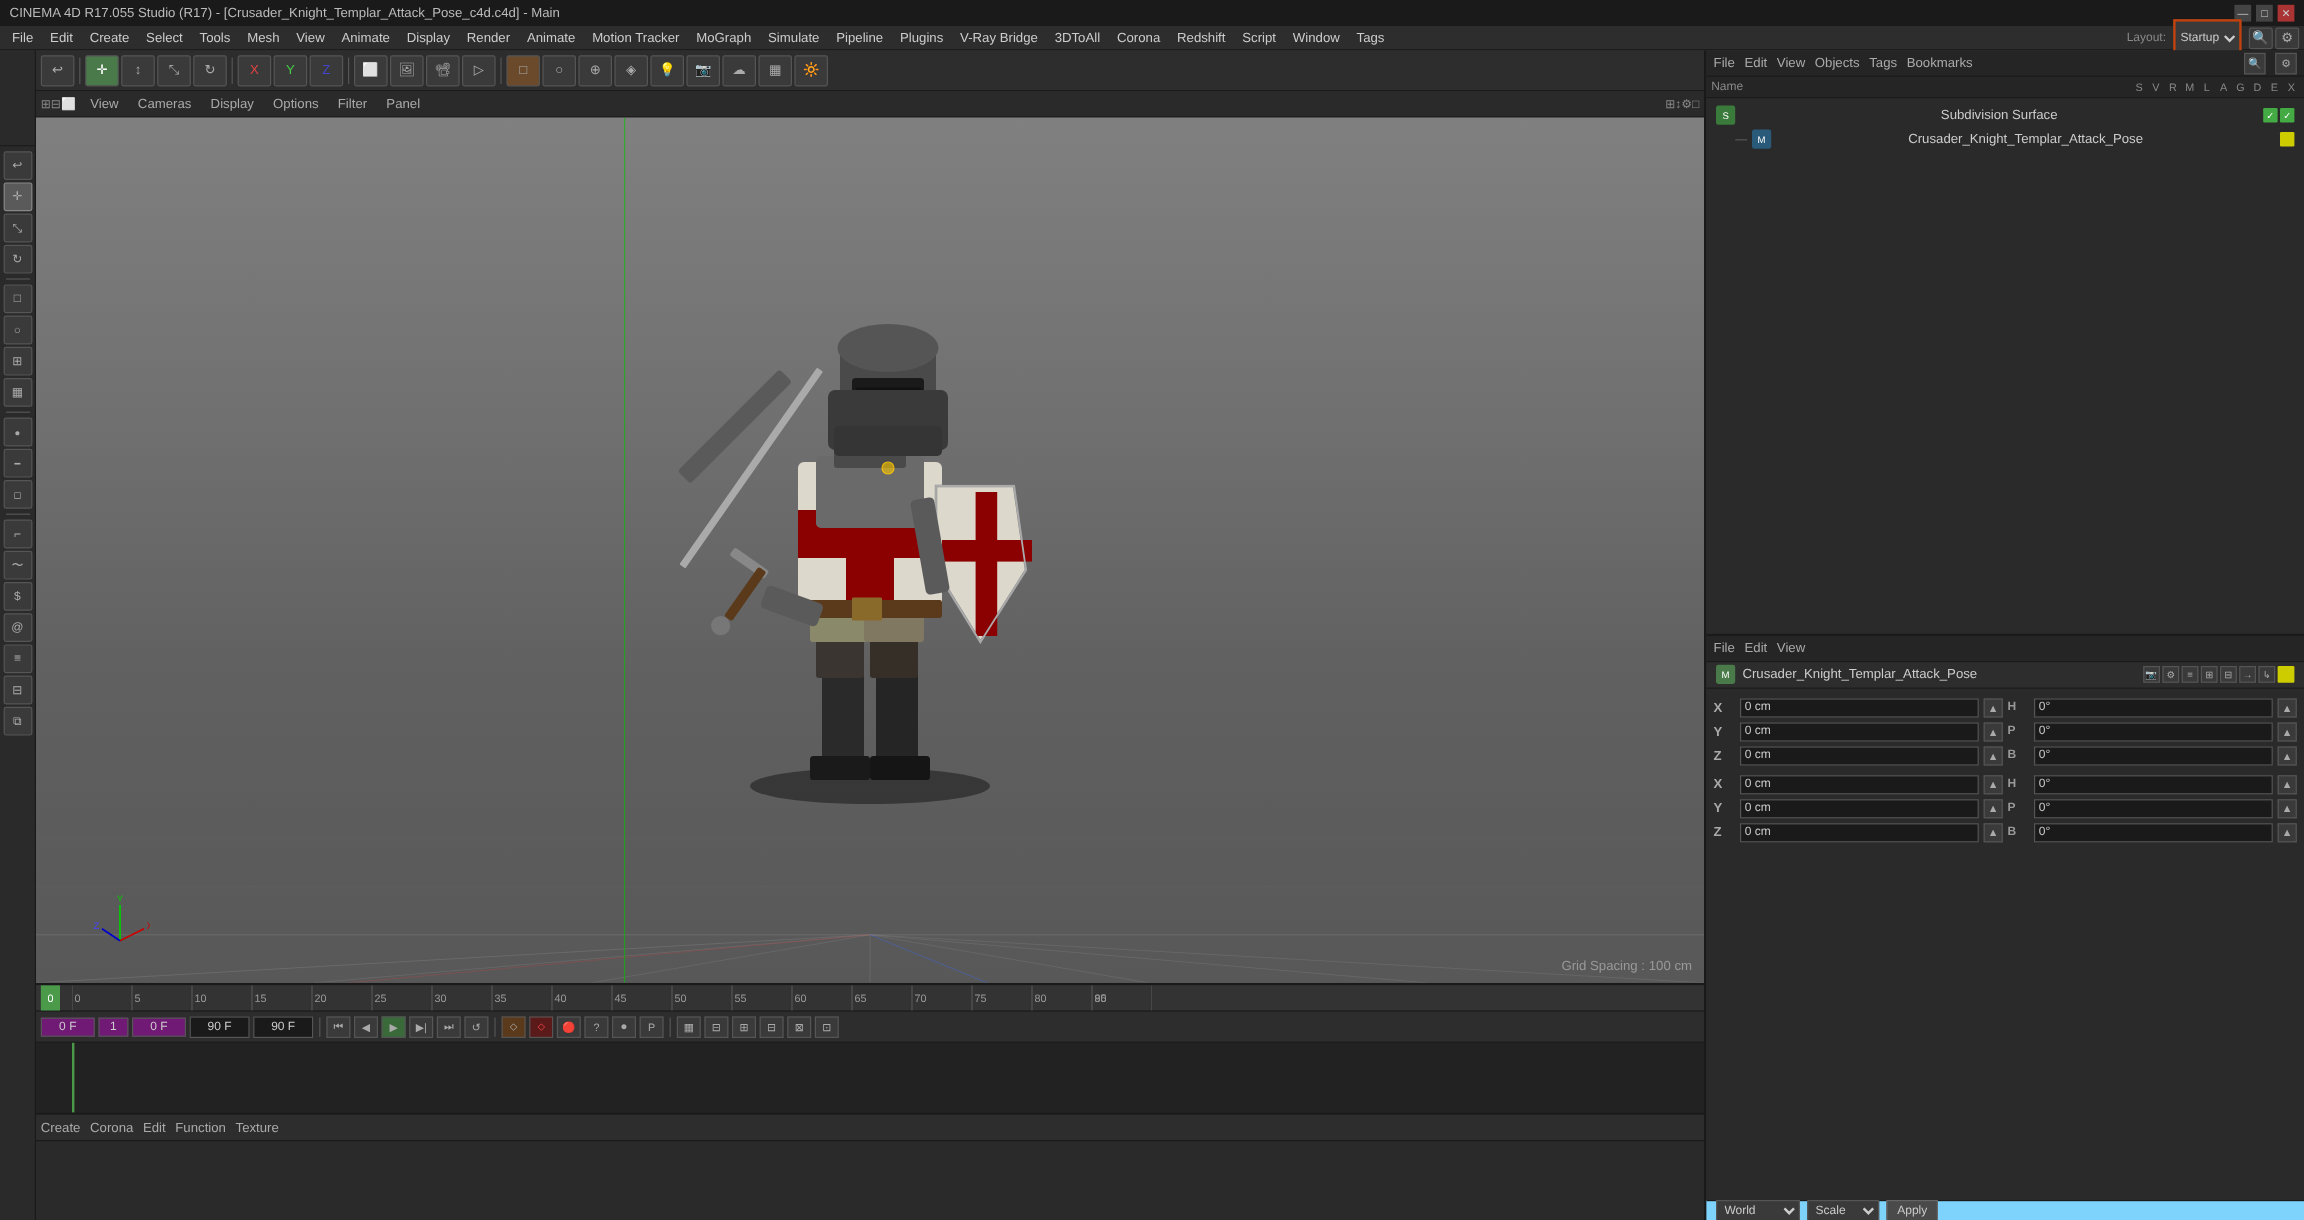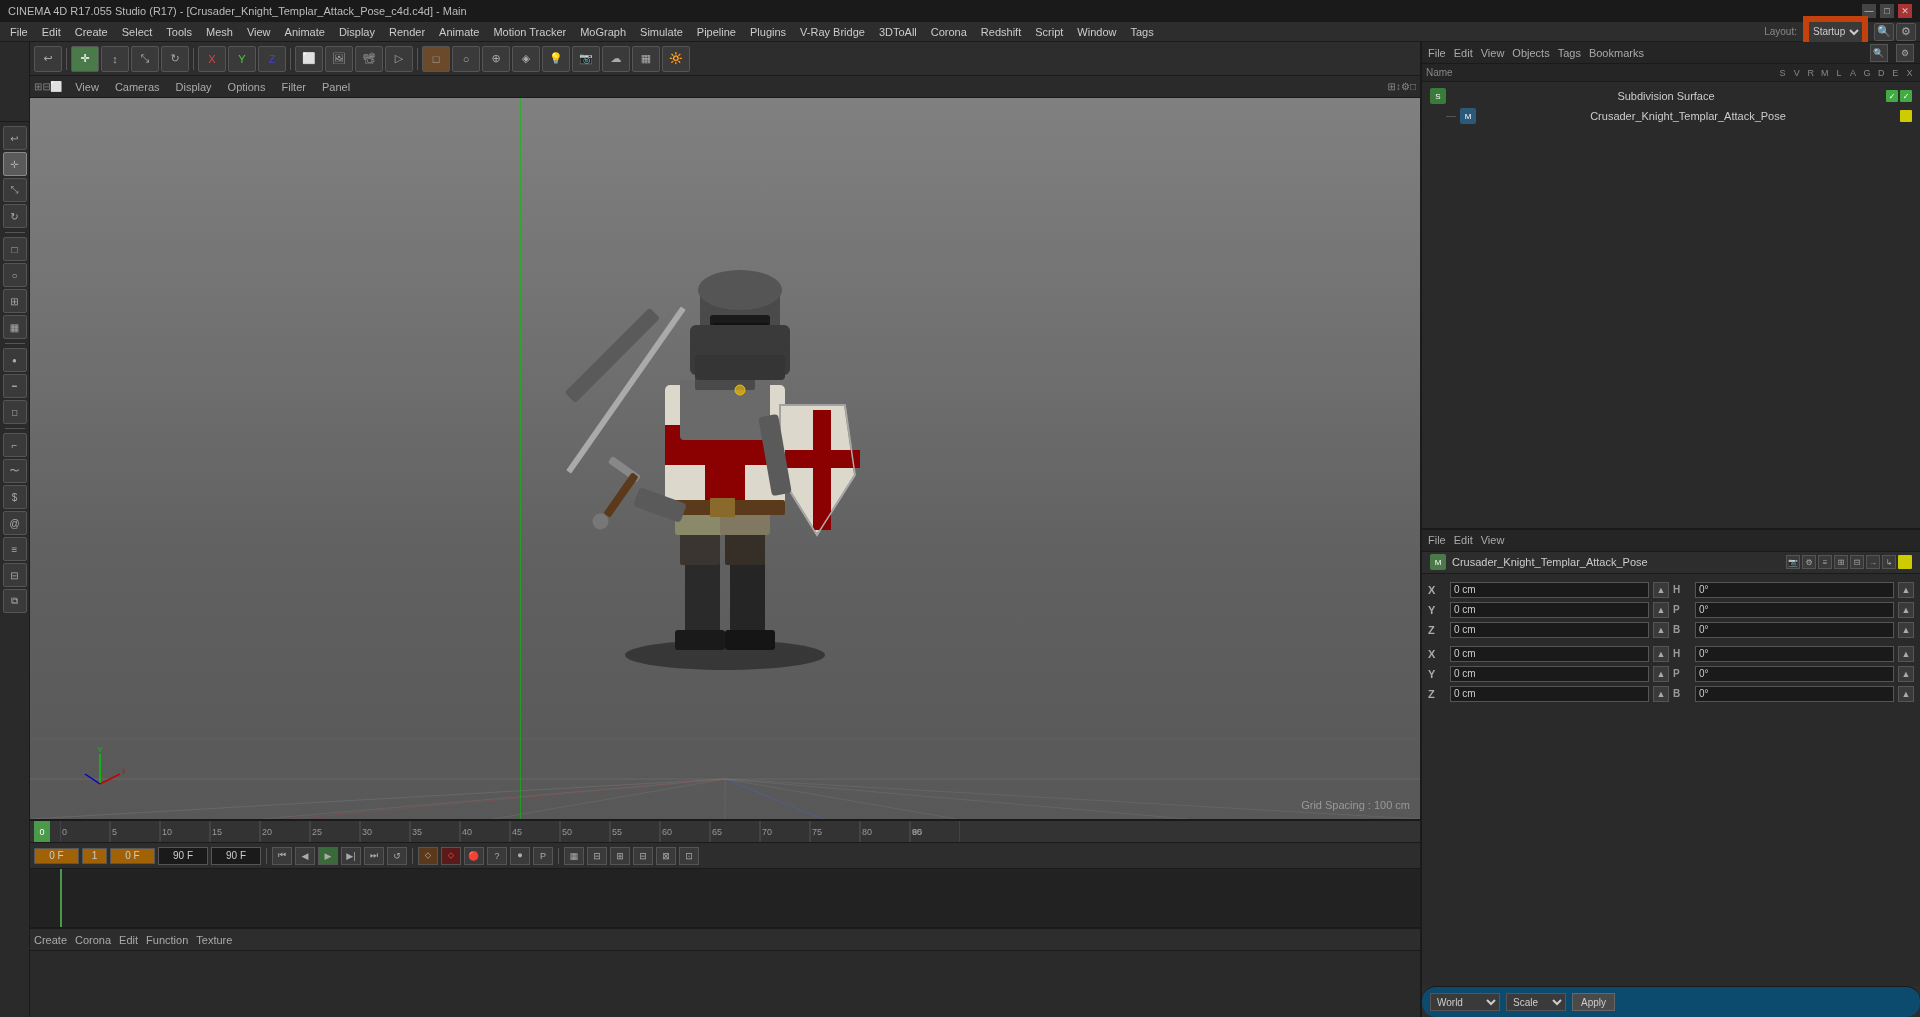--- a/index.html
+++ b/index.html
@@ -191,21 +191,21 @@
       background: #2d2d2d;
       display: flex;
       align-items: center;
       padding: 0 4px;
       gap: 4px;
       border-bottom: 1px solid #1a1a1a;
     }
     .tl-input {
       width: 40px;
       height: 16px;
-      background: #a16207;
+      background: #701a75;
       border: 1px solid #555;
       color: #ccc;
       font-size: 10px;
       padding: 0 2px;
       text-align: center;
     }
     .tl-btn {
       width: 20px;
       height: 18px;
       background: #3a3a3a;
@@ -473,21 +473,21 @@
   <div class="menu-item">Plugins</div>
   <div class="menu-item">V-Ray Bridge</div>
   <div class="menu-item">3DToAll</div>
   <div class="menu-item">Corona</div>
   <div class="menu-item">Redshift</div>
   <div class="menu-item">Script</div>
   <div class="menu-item">Window</div>
   <div class="menu-item">Tags</div>
   <div style="flex:1;"></div>
   <span style="color:#888;font-size:10px;margin-right:4px;">Layout:</span>
-  <select style="height:32px;background:#3a3a3a;border:6px solid #c2410c;color:#ccc;font-size:10px;">
+  <select style="height:32px;background:#3a3a3a;border:2px solid #c2410c;color:#ccc;font-size:10px;">
     <option>Startup</option>
   </select>
   <div class="toolbar-btn" style="width:20px;height:18px;margin-left:4px;">🔍</div>
   <div class="toolbar-btn" style="width:20px;height:18px;">⚙</div>
 </div>
 
 <div id="main-layout">
 
   <div style="display:flex;flex-direction:column;width:30px;background:#2a2a2a;border-right:1px solid #1a1a1a;">
 
@@ -928,21 +928,21 @@
             </div>
             <div class="attr-row">
               <span class="attr-label" style="color:#999;font-size:10px;">B</span>
               <input class="attr-input" value="0°" style="">
               <div class="attr-coord-btn">▲</div>
             </div>
           </div>
         </div>
       </div>
 
-      <div id="attr-bottom" style="height:31px;background:#0c4a6e;display:flex;align-items:center;padding:0 8px;gap:6px;border-top:1px solid #1a1a1a;border-radius:14px;">
+      <div id="attr-bottom" style="height:17px;background:#7dd3fc;display:flex;align-items:center;padding:0 8px;gap:6px;border-top:1px solid #1a1a1a;">
         <select class="coord-select" style="width:70px;">
           <option>World</option>
         </select>
         <select class="coord-select" style="width:60px;">
           <option>Scale</option>
         </select>
         <button class="apply-btn">Apply</button>
       </div>
     </div>
 

